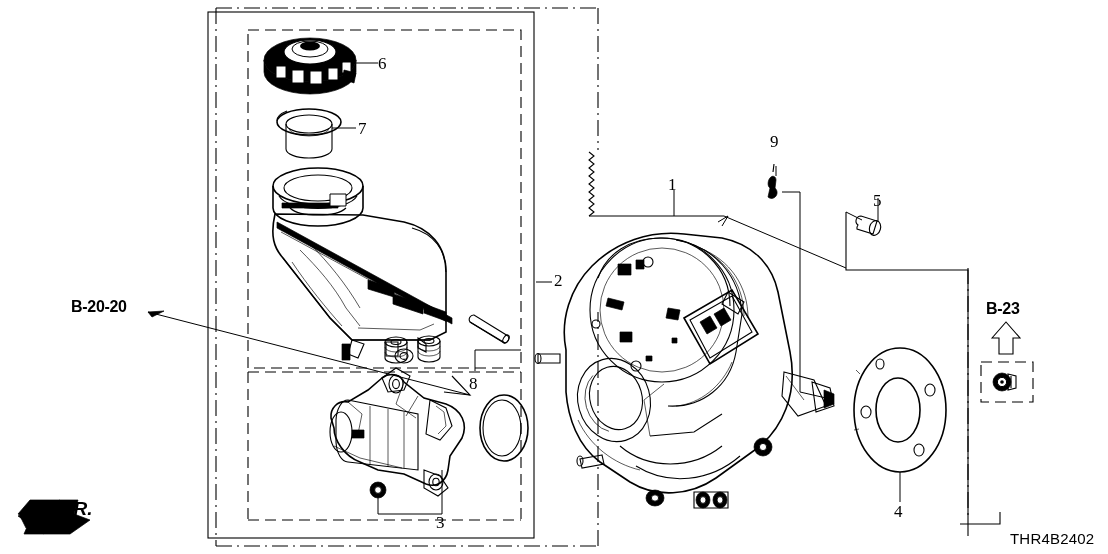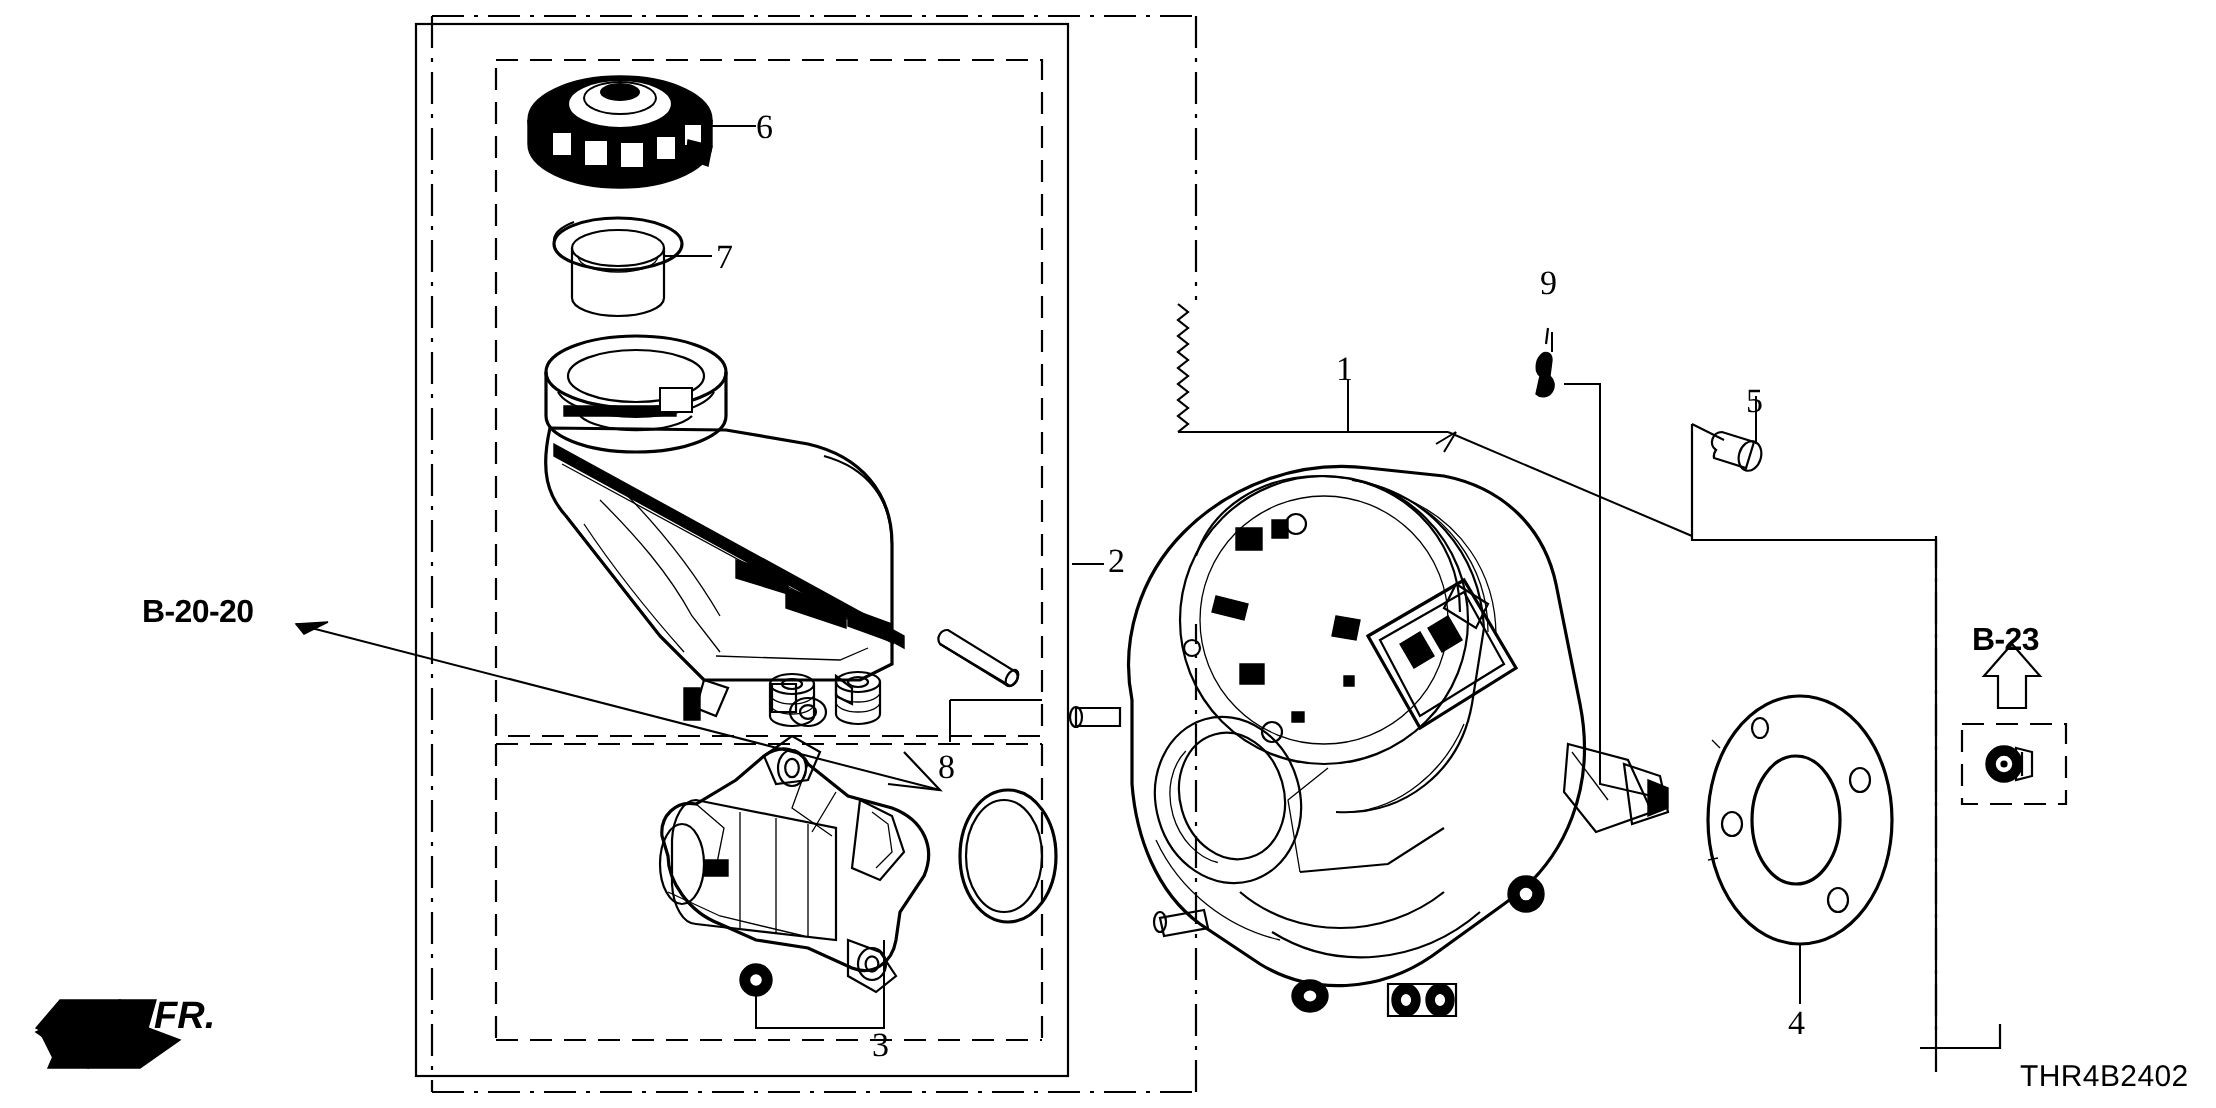--- a/index.html
+++ b/index.html
@@ -324,19 +324,19 @@
 <div class="callout" style="left:358px;top:120px;">7</div>
 <div class="callout" style="left:554px;top:272px;">2</div>
 <div class="callout" style="left:469px;top:375px;">8</div>
 <div class="callout" style="left:436px;top:514px;">3</div>
 <div class="callout" style="left:668px;top:176px;">1</div>
 <div class="callout" style="left:894px;top:503px;">4</div>
 <div class="callout" style="left:873px;top:192px;">5</div>
 <div class="callout" style="left:770px;top:133px;">9</div>
 
 <div class="secref" style="left:71px;top:298px;">B-20-20</div>
-<div class="secref" style="left:986px;top:300px;margin-top:12px;">B-23</div>
-
-<div class="frlabel" style="left:77px;top:498px;text-align:right;">FR.</div>
+<div class="secref" style="left:986px;top:300px;">B-23</div>
+
+<div class="frlabel" style="left:62px;top:498px;text-align:right;">FR.</div>
 
 <div class="docid" style="left:1010px;top:530px;">THR4B2402</div>
 
 </div>
 
 </body></html>

